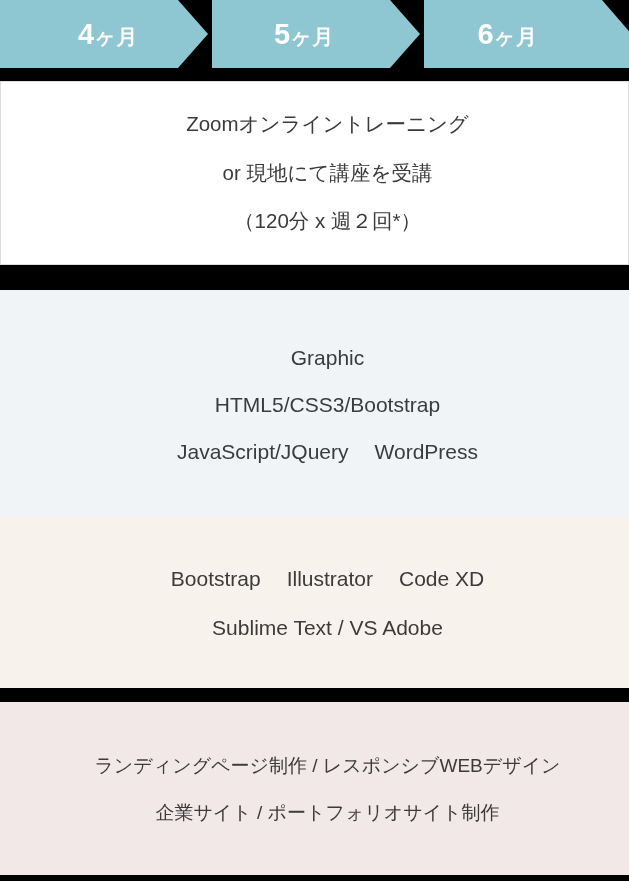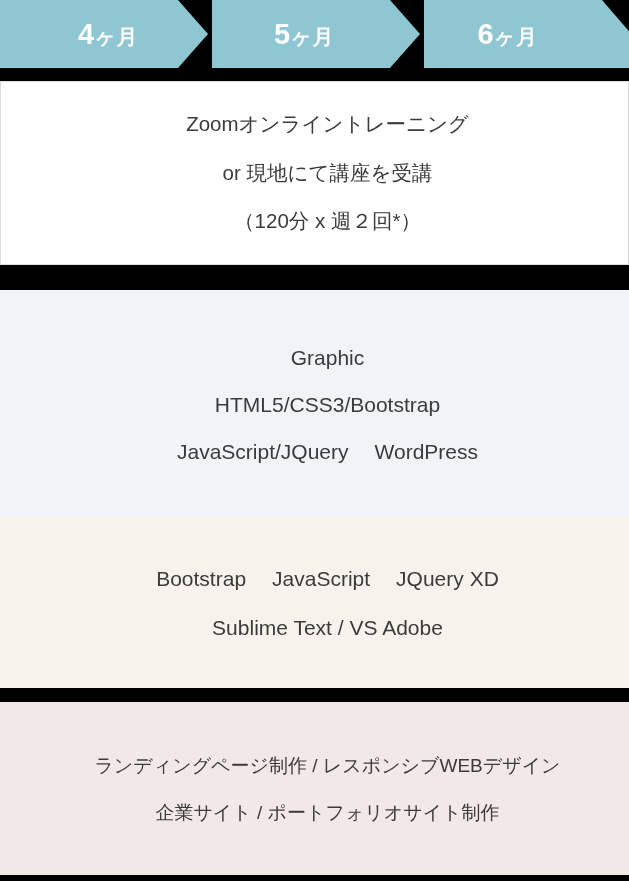--- a/index.html
+++ b/index.html
@@ -164,21 +164,21 @@
     <div class="line">（120分 x 週２回*）</div>
   </div>
 
   <div class="band band-skills">
     <div class="line">Graphic</div>
     <div class="line">HTML5/CSS3/Bootstrap</div>
     <div class="line"><span>JavaScript/JQuery</span><span class="sp-wide"></span><span>WordPress</span></div>
   </div>
 
   <div class="band band-tools">
-    <div class="line"><span>Bootstrap</span><span class="sp-wide"></span><span>JavaScript</span><span class="sp-wide"></span><span>JQuery XD</span></div>
+    <div class="line"><span>Bootstrap</span><span class="sp-wide"></span><span>Illustrator</span><span class="sp-wide"></span><span>Code XD</span></div>
     <div class="line">Sublime Text / VS Adobe</div>
   </div>
 
   <div class="band band-deliverables">
     <div class="line">ランディングページ制作 / レスポンシブWEBデザイン</div>
     <div class="line">企業サイト / ポートフォリオサイト制作</div>
   </div>
 
 </div>
 

